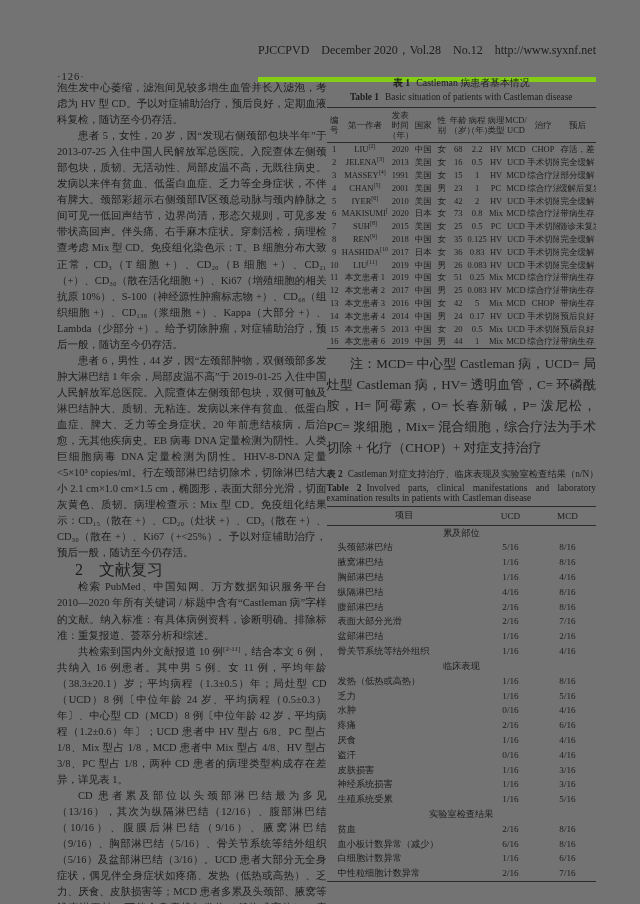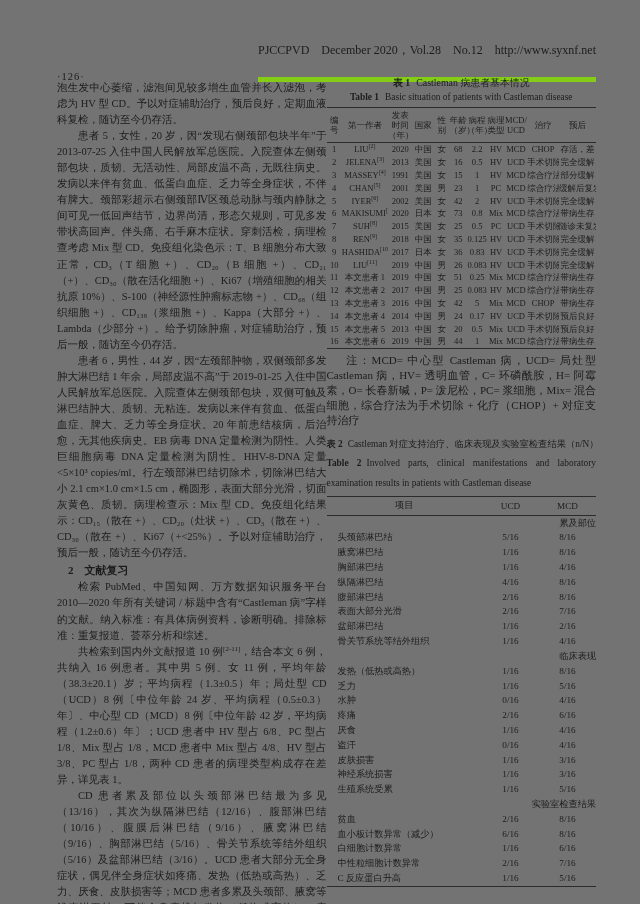--- a/index.html
+++ b/index.html
@@ -20,52 +20,52 @@
     display:flex; 
   }
   .col { width:50%; }
   .col.left { padding-top:8px; }
   .body-p {
     margin:0; font-size:10.5px; line-height:16.05px;
     text-align:justify; text-indent:2em;
   }
   .body-p.noindent { text-indent:0; }
   .section-heading {
-    margin:1px 0 1px 11px; font-size:11px; line-height:16px; font-weight:bold;
+    margin:1px 0 1px 18px; font-size:16px; line-height:16px; font-weight:normal;
   }
   .sup { font-size:7px; vertical-align:super; line-height:0; }
 
   
   .tbl-title-cn { text-align:center; font-size:9.9px; margin:4px 0 2px; line-height:13px; }
   .tbl-title-en { text-align:center; font-size:9.4px; margin:0 0 3px; line-height:12.5px; }
   .tbl-title-cn .lbl, .tbl-title-en .lbl { font-weight:bold; margin-right:6px;text-align:right; }
   .t2-title-cn { text-align:left; font-size:9.3px; margin:10px 0 2px; line-height:13px; white-space:nowrap; }
-  .t2-title-en { text-align:justify; font-size:9.4px; margin:0 0 3px; line-height:20px; }
+  .t2-title-en { text-align:justify; font-size:9.4px; margin:0 0 3px; line-height:10px; }
   .t2-title-cn .lbl, .t2-title-en .lbl { font-weight:bold; margin-right:5px; }
 
   table { width:100%; border-collapse:collapse; }
   .t1 { table-layout:fixed; font-size:8.5px; }
   .t1 th { font-weight:normal; padding:2px 0; line-height:1.2; }
   .t1 thead tr { border-top:1.4px solid #2b2b2b; border-bottom:0.8px solid #2b2b2b;margin-top:22px; }
   .t1 tbody tr:last-child { border-bottom:1.4px solid #2b2b2b; }
   .t1 td { padding:1.4px 0; text-align:center; line-height:1.18; overflow:hidden; white-space:nowrap; }
   .t1 .sup { font-size:6px; }
 
   .tbl-note {
-    font-size:11px; line-height:15px; text-align:justify;
+    font-size:13px; line-height:21px; text-align:justify;
     text-indent:1.8em; margin-top:4px;
   }
 
   .t2 { font-size:9.2px; }
   .t2 thead tr { border-top:1.4px solid #2b2b2b; border-bottom:0.8px solid #2b2b2b; }
   .t2 th { font-weight:normal; padding:2.5px 0; }
   .t2 tbody tr:last-child { border-bottom:1.4px solid #2b2b2b; }
   .t2 td { padding:1.8px 0; line-height:1.22; }
   .t2 td.lab { text-align:left; padding-left:11px; }
-  .t2 td.sec { text-align:right; padding-left:0; }
+  .t2 td.sec { text-align:center; padding-left:0; }
   .t2 td.val { text-align:center; }
   .t2 col.c-val { width:57px; }
 </style>
 </head>
 <body>
 
 <div class="page">
 
   <div class="page-header">
     <span class="page-num">·126·</span>
@@ -171,21 +171,21 @@
               <td>23</td>
               <td>1</td>
               <td>PC</td>
               <td>MCD</td>
               <td>综合疗法</td>
               <td>缓解后复发</td>
             </tr>
             <tr>
               <td>5</td>
               <td><span>IYER</span><span class="sup">[6]</span></td>
-              <td>2002</td>
+              <td>2010</td>
               <td>美国</td>
               <td>女</td>
               <td>42</td>
               <td>2</td>
               <td>HV</td>
               <td>UCD</td>
               <td>手术切除</td>
               <td>完全缓解</td>
             </tr>
             <tr>
@@ -464,23 +464,18 @@
             <tr>
               <td class="lab">白细胞计数异常</td>
               <td class="val">1/16</td>
               <td class="val">6/16</td>
             </tr>
             <tr>
               <td class="lab">中性粒细胞计数异常</td>
               <td class="val">2/16</td>
               <td class="val">7/16</td>
             </tr>
-            <tr>
-              <td class="lab">C 反应蛋白升高</td>
-              <td class="val">1/16</td>
-              <td class="val">5/16</td>
-            </tr>
           </tbody>
       </table>
 
     </div>
   </div>
 </div>
 
 </body></html>

